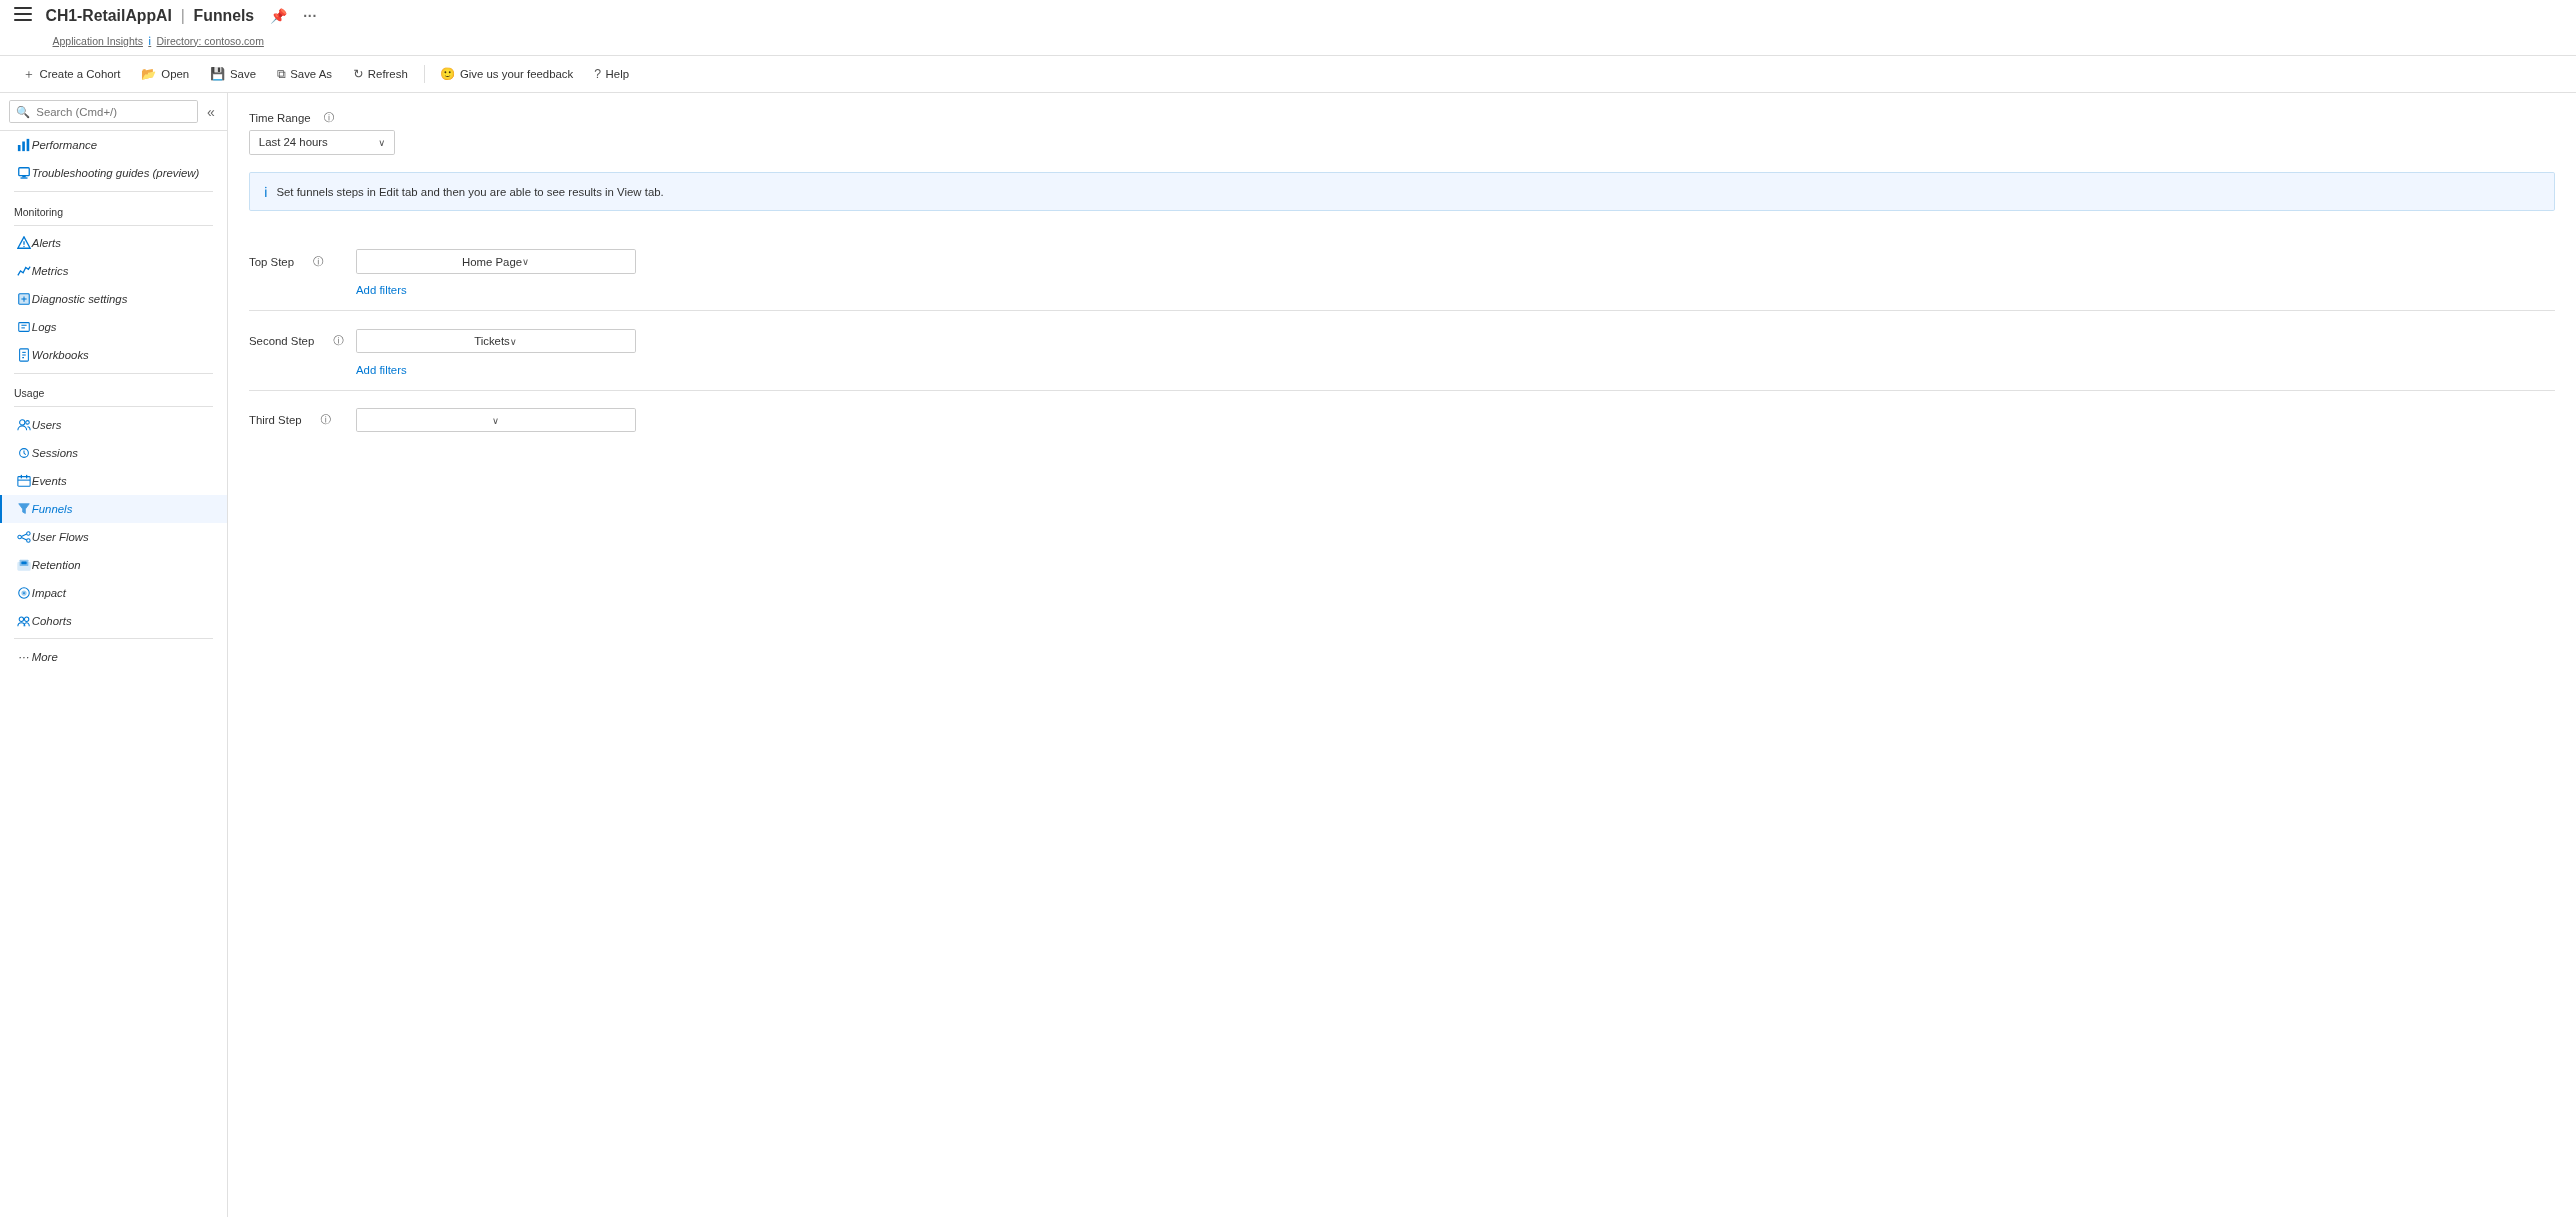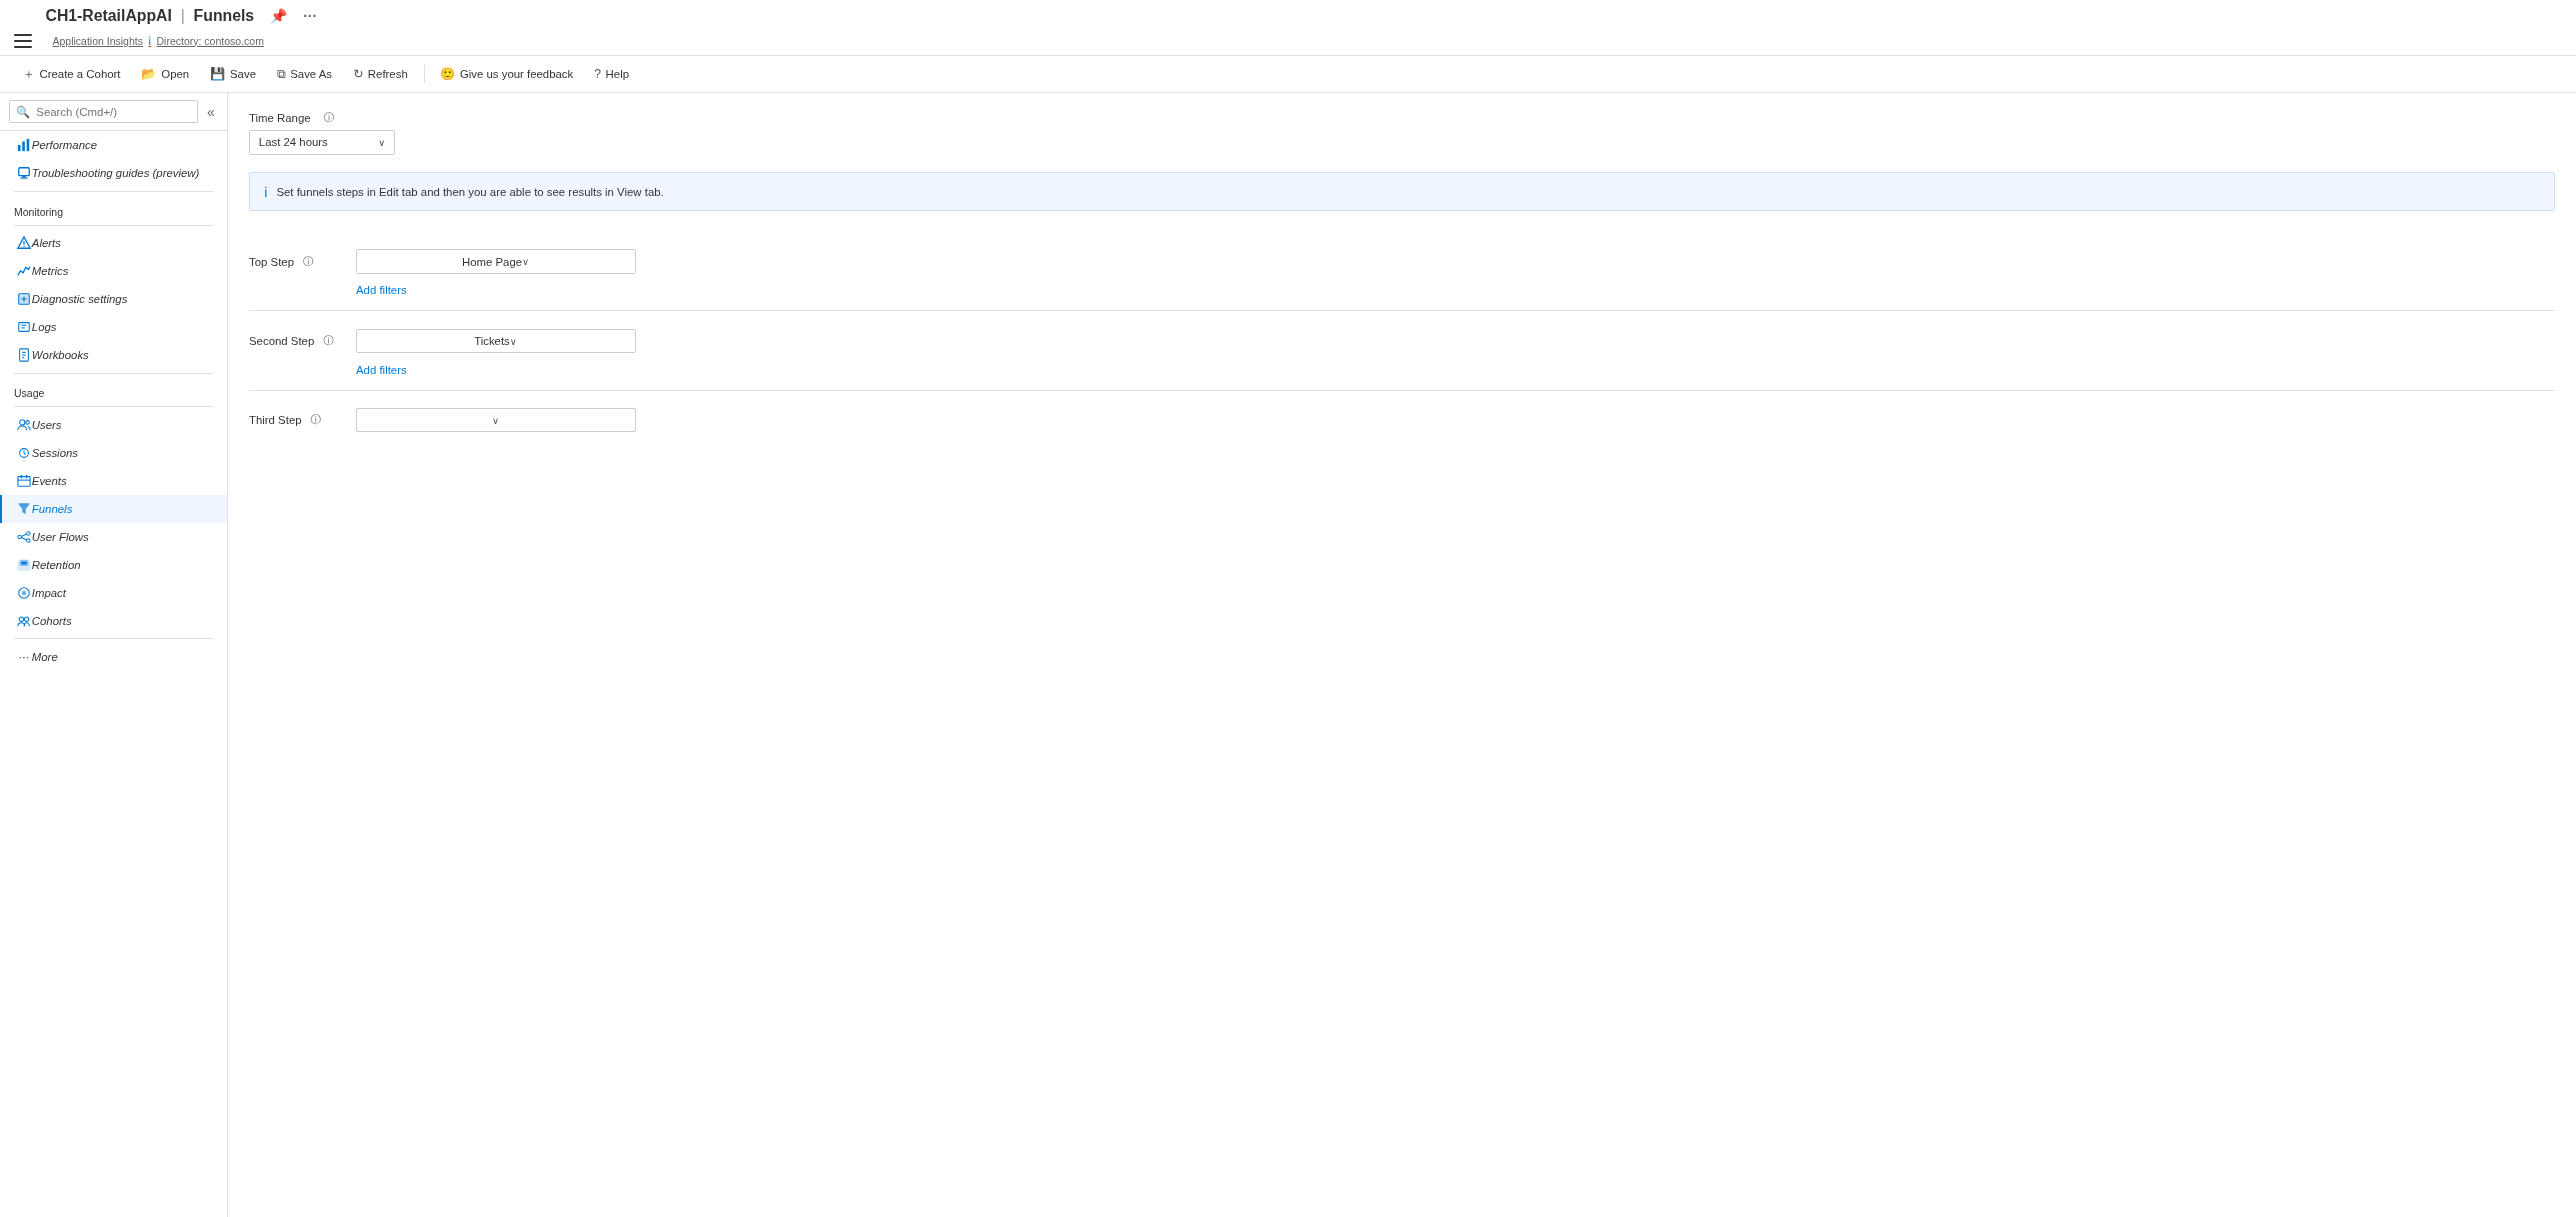--- a/index.html
+++ b/index.html
@@ -1,21 +1,21 @@
 <!DOCTYPE html>
 <html style="font-size:14px"><head>
   <meta charset="utf-8">
   <style>
     * { box-sizing: border-box; margin: 0; padding: 0; }
     body { font-family: 'Segoe UI', Arial, sans-serif; font-size: 12.3px; color: #333; background: #fff; display: flex; flex-direction: column; height: 100vh; overflow: hidden; }
 
     
     .top-header {
       display: flex;
-      align-items: flex-end;
+      align-items: flex-start;
       padding: 7px 14px;
       border-bottom: 0.9px solid #e0e0e0;
       background: #fff;
       min-height: 46px;
     }
     .hamburger-icon {
       width: 17.5px; height: 14px; display: flex; flex-direction: column; justify-content: space-between; margin-right: 10.5px; cursor: pointer;
     }
     .hamburger-icon span { display: block; height: 1.8px; background: #333; border-radius: 0.9px; }
     .header-title {
@@ -209,21 +209,21 @@
       align-items: center;
       gap: 10.5px;
       padding: 17.5px 0 7px 0;
     }
     .step-label {
       font-size: 11.4px;
       font-weight: 500;
       color: #333;
       display: flex;
       align-items: center;
-      gap: 9px;
+      gap: 19px;
       min-width: 96px;
     }
     .step-select {
       display: flex;
       align-items: center;
       border: 0.9px solid #ccc;
       border-radius: 1.8px;
       padding: 5.3px 8.8px;
       background: #fff;
       cursor: pointer;

